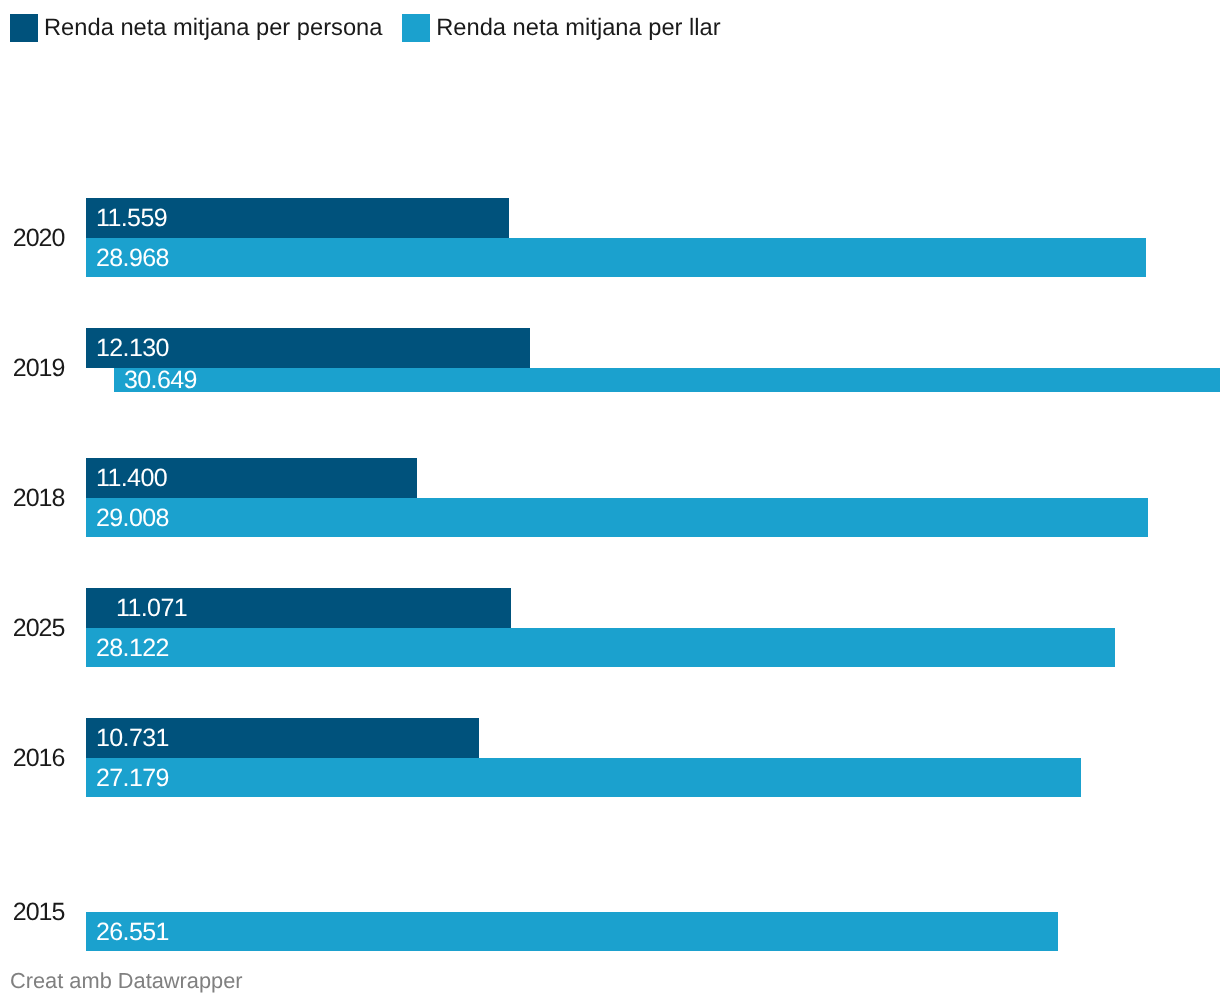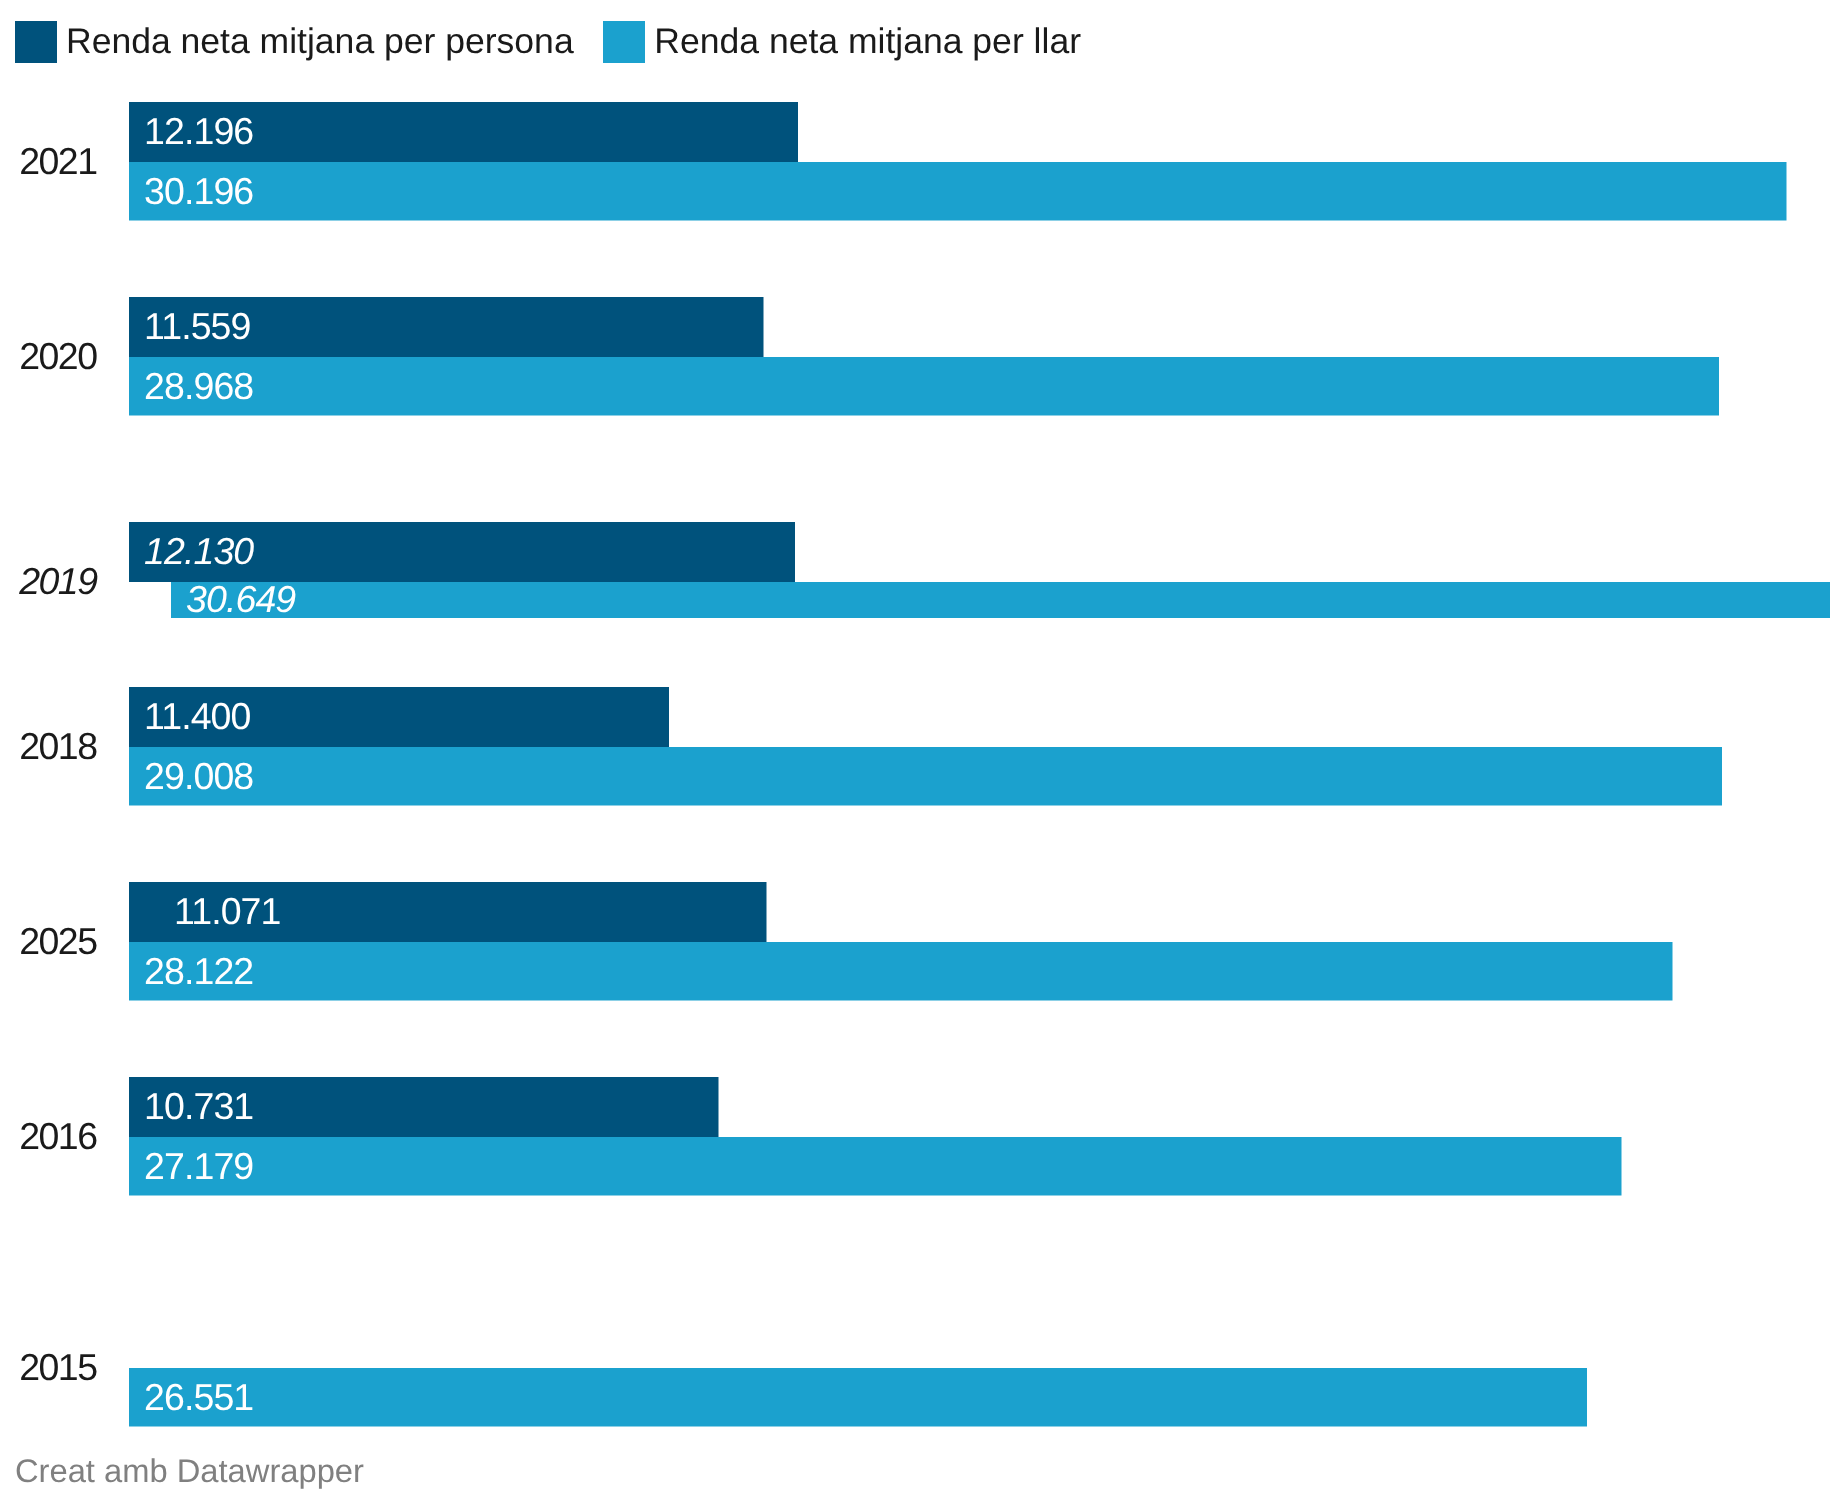--- a/index.html
+++ b/index.html
@@ -120,50 +120,41 @@
       <div class="legend-item">
     <span class="legend-swatch" style="background: rgb(0, 82, 124);"></span>
     <span class="legend-label">Renda neta mitjana per persona</span>
   </div>
       <div class="legend-item">
     <span class="legend-swatch" style="background: rgb(27, 161, 206);"></span>
     <span class="legend-label">Renda neta mitjana per llar</span>
   </div>
     </div>
   <div class="plot" id="plot">
-      <div class="group" style="top: 68px; height: 79.4px;">
-    <div class="year-label" style="top: 26.4px;">2021</div>
-  <div class="bar bar-dark" style="background: rgb(0, 82, 124); top: 0px; height: 39.7px; width: 446.432px;">
-    <span class="bar-value">12.196</span>
-  </div>
-        <div class="bar bar-light" style="background: rgb(27, 161, 206); top: 39.7px; height: 39.7px; width: 1105.32px;">
-    <span class="bar-value">30.196</span>
-  </div>
-      </div>
       <div class="group" style="top: 198px; height: 79.4px;">
     <div class="year-label" style="top: 26.4px;">2020</div>
   <div class="bar bar-dark" style="background: rgb(0, 82, 124); top: 0px; height: 39.7px; width: 423.115px;">
     <span class="bar-value">11.559</span>
   </div>
         <div class="bar bar-light" style="background: rgb(27, 161, 206); top: 39.7px; height: 39.7px; width: 1060.37px;">
     <span class="bar-value">28.968</span>
   </div>
       </div>
-      <div class="group" style="top: 348px; height: 79.4px; font-style: italic;">
+      <div class="group" style="top: 328px; height: 79.4px;">
     <div class="year-label" style="top: 26.4px;">2019</div>
   <div class="bar bar-dark" style="background: rgb(0, 82, 124); top: 0px; height: 39.7px; width: 444.016px;">
     <span class="bar-value">12.130</span>
   </div>
         <div class="bar bar-light" style="background: rgb(27, 161, 206); top: 39.7px; height: 24px; width: 1121.9px; margin-left: 28px;">
     <span class="bar-value">30.649</span>
   </div>
       </div>
       <div class="group" style="top: 458px; height: 79.4px;">
     <div class="year-label" style="top: 26.4px;">2018</div>
-  <div class="bar bar-dark" style="background: rgb(0, 82, 124); top: 0px; height: 39.7px; width: 360px; text-align: center;">
+  <div class="bar bar-dark" style="background: rgb(0, 82, 124); top: 0px; height: 39.7px; width: 331px; text-align: center;">
     <span class="bar-value">11.400</span>
   </div>
         <div class="bar bar-light" style="background: rgb(27, 161, 206); top: 39.7px; height: 39.7px; width: 1061.83px;">
     <span class="bar-value">29.008</span>
   </div>
       </div>
       <div class="group" style="top: 588px; height: 79.4px;">
     <div class="year-label" style="top: 26.4px;">2025</div>
   <div class="bar bar-dark" style="background: rgb(0, 82, 124); top: 0px; height: 39.7px; width: 405.252px; padding-left: 20px;">
     <span class="bar-value">11.071</span>

